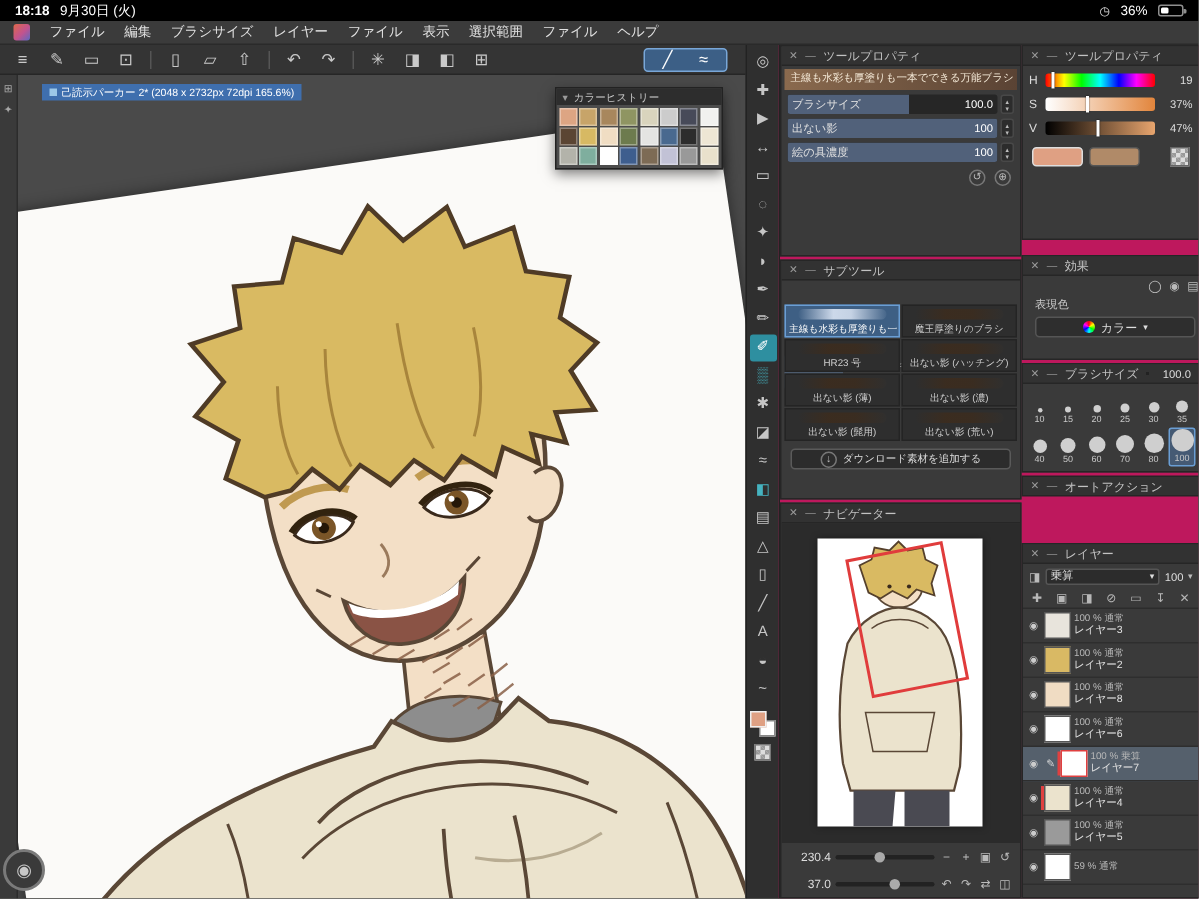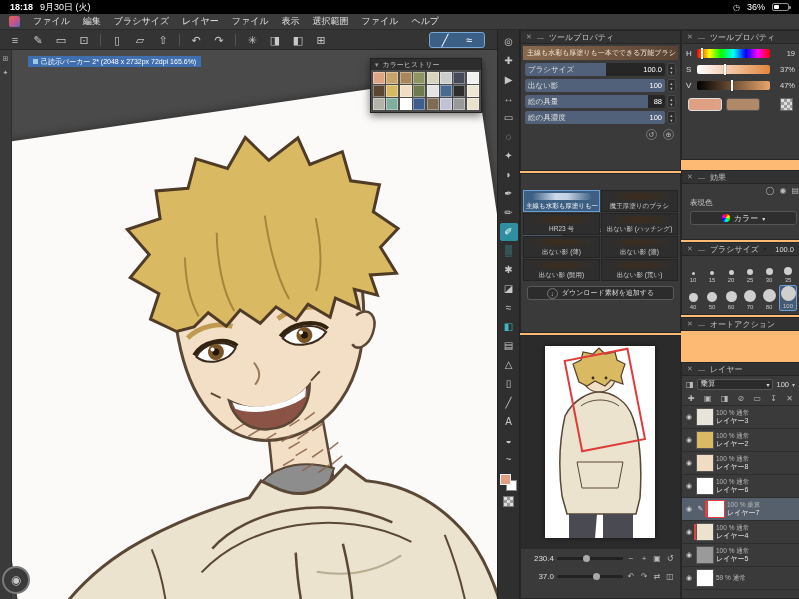--- a/index.html
+++ b/index.html
@@ -55,21 +55,21 @@
   .ts-ico.sel { background:#2e8fa0; color:#fff; }
   .ts-ico.teal { color:#45b3c0; }
   .ts-colors { position:relative; width:18px; height:18px; margin-top:4px; }
   .ts-colors .back { position:absolute; left:6px; top:6px; width:11px; height:11px; background:#fff; border:1px solid #888; }
   .ts-colors .front { position:absolute; left:0; top:0; width:11px; height:11px; border:1px solid #eee; }
   .checker { background-image:linear-gradient(45deg,#9a9a9a 25%,transparent 25%,transparent 75%,#9a9a9a 75%),
     linear-gradient(45deg,#9a9a9a 25%,#ddd 25%,#ddd 75%,#9a9a9a 75%);
     background-size:6px 6px; background-position:0 0,3px 3px; background-color:#ddd; }
   .ts-trans { width:11px; height:11px; border:1px solid #777; margin-top:3px; }
   
-  .panels { position:absolute; right:0; top:30px; width:280px; bottom:0; background:#fdba74; border-left:1px solid #222; }
+  .panels { position:absolute; right:0; top:30px; width:280px; bottom:0; background:#be185d; border-left:1px solid #222; }
   .panel { position:absolute; background:#3a3a3a; border:1px solid #262626; overflow:hidden; }
   .phead { height:13px; background:#323232; border-bottom:1px solid #262626;
     display:flex; align-items:center; gap:5px; padding:0 5px; font-size:8px; color:#c2c2c2; white-space:nowrap; }
   .ph-ico { font-size:7px; color:#9a9a9a; }
   
   .toolname { height:14px; margin:2px; background:linear-gradient(90deg,#8a6a4e,#5a4334);
     color:#f5ead8; font-size:7px; line-height:14px; padding:0 4px; overflow:hidden; white-space:nowrap; }
   .sl-row { display:flex; align-items:center; gap:2px; margin:3px 4px; height:13px; }
   .sl-bar { position:relative; flex:1; height:13px; background:#262626; border-radius:2px; overflow:hidden; }
   .sl-fill { position:absolute; left:0; top:0; bottom:0; background:#51617a; }
@@ -335,41 +335,38 @@
       <div class="sl-row">
         <div class="sl-bar">
             <div class="sl-fill" style="width: 100%;"></div>
           <span class="sl-label">出ない影</span>
           <span class="sl-val">100</span>
           </div>
         <div class="sl-spin">▴<br>▾</div>
       </div>
       <div class="sl-row">
         <div class="sl-bar">
-            <div class="sl-fill" style="width: 88%;"></div>
-          <span class="sl-label">絵の具量</span>
-          <span class="sl-val">88</span>
-          </div>
-        <div class="sl-spin">▴<br>▾</div>
-      </div>
-      <div class="sl-row">
-        <div class="sl-bar">
             <div class="sl-fill" style="width: 100%;"></div>
           <span class="sl-label">絵の具濃度</span>
           <span class="sl-val">100</span>
           </div>
         <div class="sl-spin">▴<br>▾</div>
       </div>
       <div class="tp-foot">
         <span class="circ-ico">↺</span>
         <span class="circ-ico">⊕</span>
       </div>
     </div>
 
     <div class="panel" style="left:0;top:143px;width:161px;height:160px;">
+      <div class="phead">
+        <span class="ph-ico">✕</span>
+        <span class="ph-ico">―</span>
+        <span>サブツール</span>
+      </div>
       <div class="st-tabs">
         <span class="st-tab sel">
             <span class="g">✑</span>
             <span>よく使</span>
           </span>
         <span class="st-tab">
             <span class="g">✑</span>
             <span>水彩</span>
           </span>
         <span class="st-tab">
@@ -415,20 +412,25 @@
             <div class="st-name">出ない影 (荒い)</div>
           </div>
       </div>
       <div class="dl-btn">
         <span class="circ-ico">↓</span>
         <span>ダウンロード素材を追加する</span>
       </div>
     </div>
 
     <div class="panel" style="left:0;top:305px;width:161px;height:264px;">
+      <div class="phead">
+        <span class="ph-ico">✕</span>
+        <span class="ph-ico">―</span>
+        <span>ナビゲーター</span>
+      </div>
       <div class="nav-body">
         <div class="nav-thumb">
           <svg width="110" height="192" viewBox="0 0 110 192">
             <ellipse cx="54" cy="32" rx="16" ry="14" fill="#f3dfc6" stroke="#5a4736" stroke-width="1.2"></ellipse>
             <path d="M32,30 L28,18 L36,14 L38,6 L48,8 L54,2 L60,8 L70,6 L72,14 L80,18 L76,30 L78,38 L66,34 L60,40 L50,35 L42,40 L34,36 Z" fill="#d9ba62" stroke="#55402c" stroke-width="1.2"></path>
             <circle cx="48" cy="32" r="1.4" fill="#3a2a1c"></circle>
               <circle cx="61" cy="32" r="1.4" fill="#3a2a1c"></circle>
             <path d="M20,70 C28,54 44,46 54,46 C66,46 82,54 88,72 C95,92 97,122 95,152 L91,168 L22,168 L17,150 C13,120 15,92 20,70 Z" fill="#ebe3cd" stroke="#5a4736" stroke-width="1.5"></path>
             <path d="M36,60 C46,52 64,52 74,60" fill="none" stroke="#5a4736" stroke-width="1"></path>
             <path d="M32,116 L78,116 L73,142 L37,142 Z" fill="none" stroke="#5a4736" stroke-width="1"></path>

